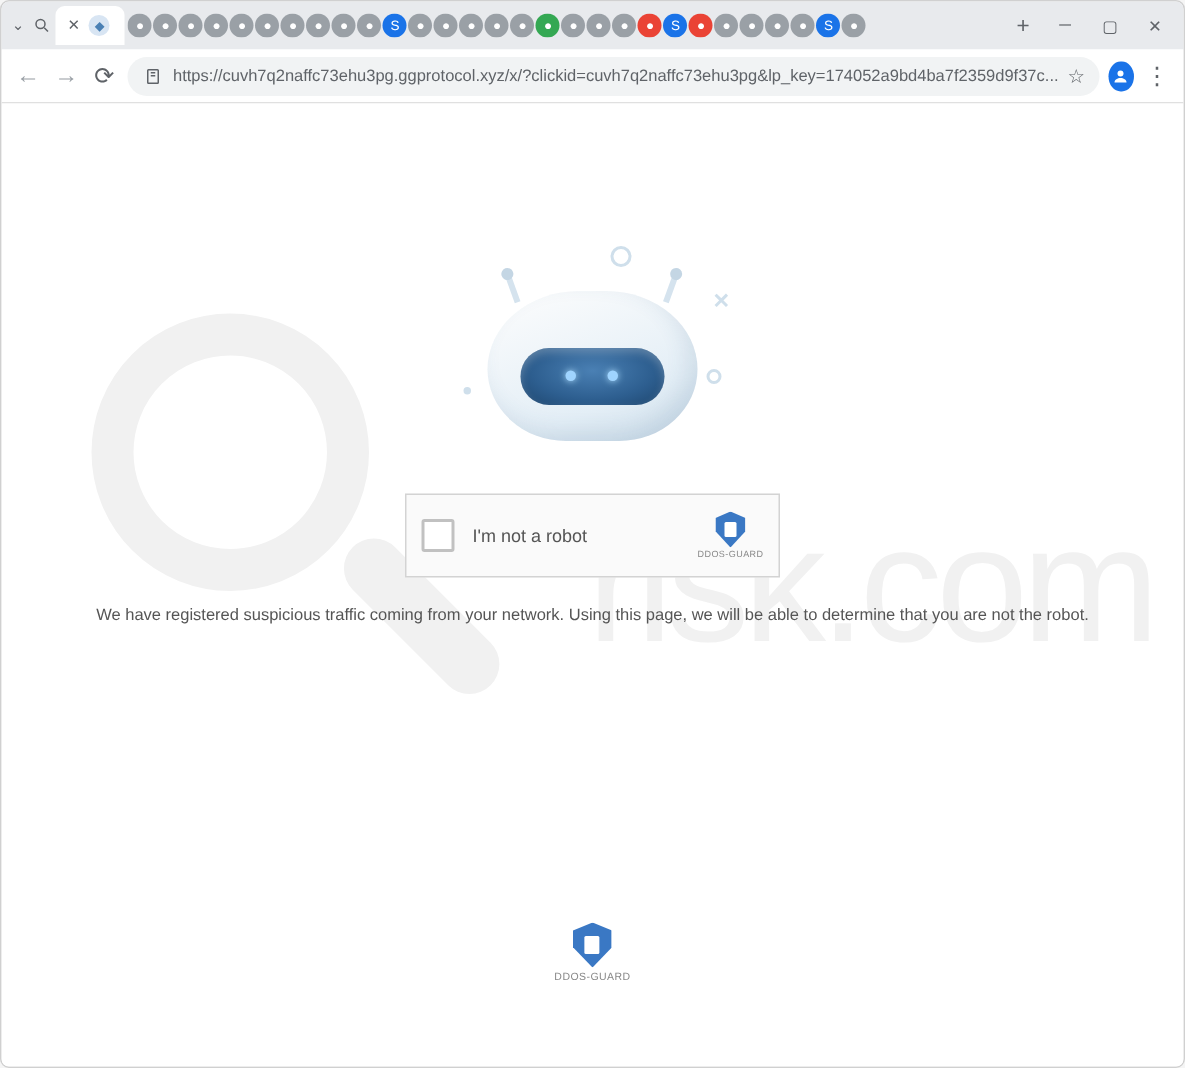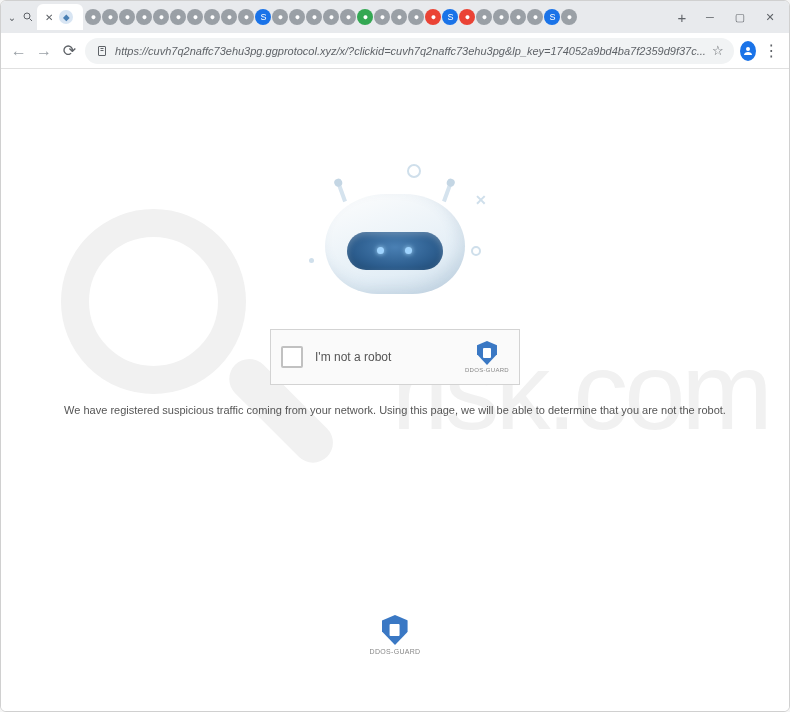--- a/index.html
+++ b/index.html
@@ -162,21 +162,20 @@
   display: inline-flex;
   align-items: center;
   justify-content: center;
   font-size: 10px;
 }
 .url-text {
   flex: 1;
   white-space: nowrap;
   overflow: hidden;
   text-overflow: ellipsis;
-  font-style: italic;
 }
 .star-btn {
   color: #5f6368;
   font-size: 13px;
 }
 .profile-icon {
   width: 20px;
   height: 20px;
   border-radius: 50%;
   background: #1a73e8;

